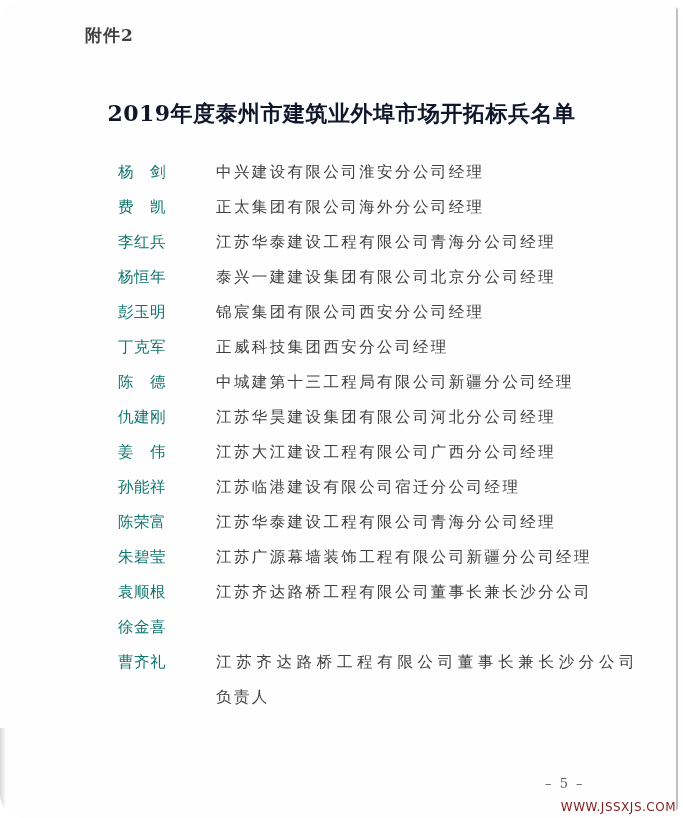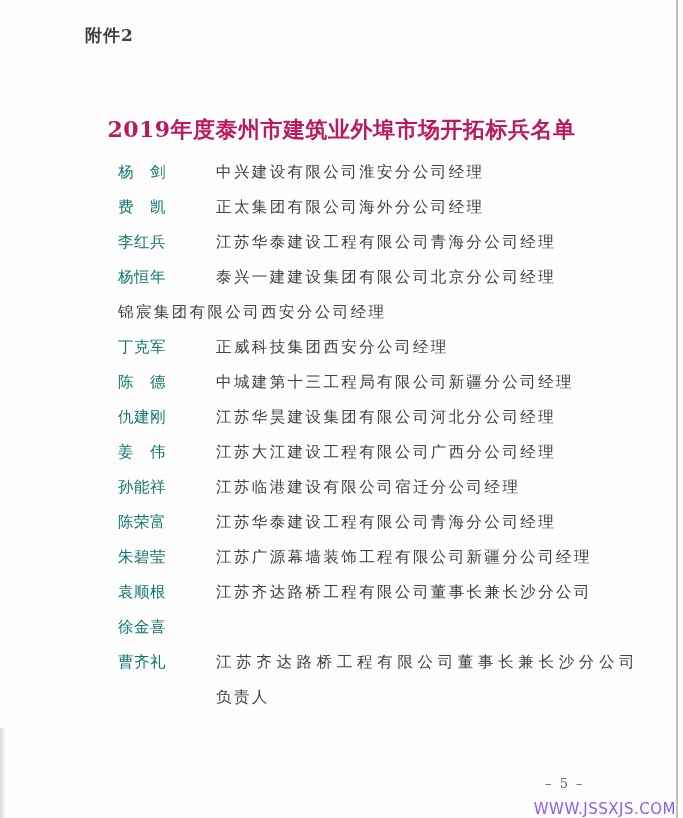--- a/index.html
+++ b/index.html
@@ -8,20 +8,21 @@
     background: #ffffff;
   }
   .page {
     position: relative;
     width: 683px;
     height: 818px;
     background: #fefefe;
     overflow: hidden;
     font-family: "DejaVu Serif", "Liberation Serif", serif;
     color: #4e4e4e;
+    border-radius: 24px;
   }
   
   .scan-edge-right {
     position: absolute;
     top: 0;
     left: 676px;
     width: 2px;
     height: 818px;
     background: #b5b5b5;
     opacity: 0.85;
@@ -38,28 +39,28 @@
     position: absolute;
     top: 24px;
     left: 85px;
     font-size: 17px;
     font-weight: 600;
     letter-spacing: 1px;
     color: #3f3f3f;
   }
   .doc-title {
     position: absolute;
-    top: 100px;
+    top: 84px;
     left: 0;
     width: 683px;
     text-align: center;
     font-size: 22px;
     font-weight: bold;
     letter-spacing: 0.5px;
-    color: #be185d;
+    color: #0f172a;
   }
   .roster {
     position: absolute;
     top: 155px;
     left: 118px;
     width: 525px;
   }
   .row {
     display: flex;
     align-items: flex-start;
@@ -89,23 +90,23 @@
     top: 776px;
     left: 545px;
     font-size: 13px;
     letter-spacing: 2px;
     color: #5f5f5f;
   }
   .watermark {
     position: absolute;
     top: 800px;
     right: 7px;
-    font-size: 15px;
+    font-size: 12px;
     letter-spacing: 0.5px;
-    color: #8b5cf6;
+    color: #7f1d1d;
     font-family: "DejaVu Sans", "Liberation Sans", sans-serif;
   }
 </style>
 </head>
 <body>
 
 <div class="page">
 
   <div class="scan-edge-right"></div>
   <div class="scan-edge-left"></div>
@@ -133,20 +134,21 @@
           <div class="pos-line">江苏华泰建设工程有限公司青海分公司经理</div>
         </span>
       </div>
       <div class="row">
         <span class="name">杨恒年</span>
         <span class="position">
           <div class="pos-line">泰兴一建建设集团有限公司北京分公司经理</div>
         </span>
       </div>
       <div class="row">
+        <span class="name">彭玉明</span>
         <span class="position">
           <div class="pos-line">锦宸集团有限公司西安分公司经理</div>
         </span>
       </div>
       <div class="row">
         <span class="name">丁克军</span>
         <span class="position">
           <div class="pos-line">正威科技集团西安分公司经理</div>
         </span>
       </div>

